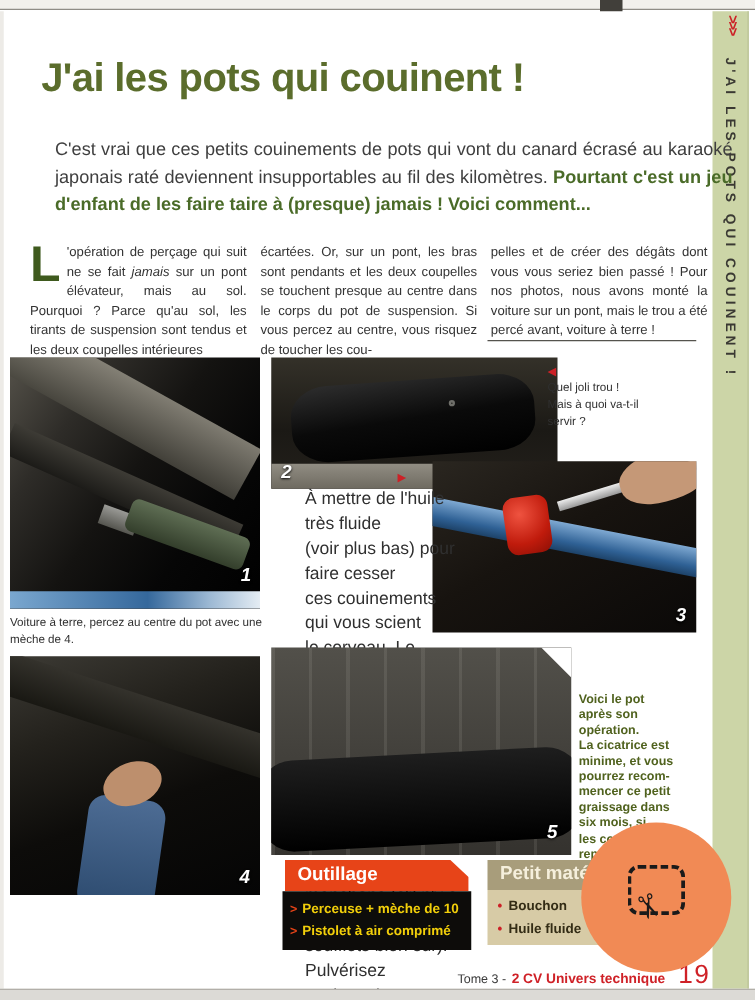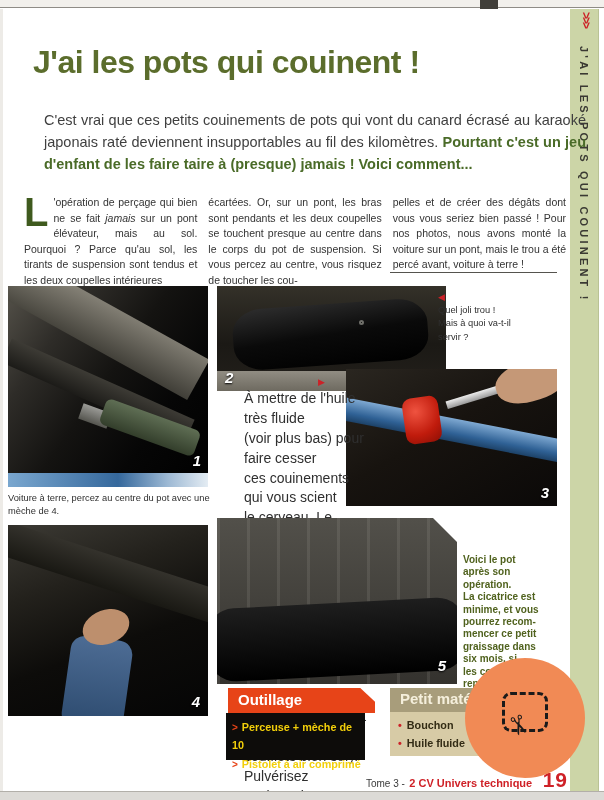--- a/index.html
+++ b/index.html
@@ -73,21 +73,21 @@
   .cap2 { left:438px; top:304px; width:100px; font-size:9.3px; line-height:1.45; white-space:pre-line; }
   .cap3-arrow { left:318px; top:377px; color:#cc2127; font-size:9px; }
   .cap3 { left:244px; top:389px; width:124px; font-size:14px; line-height:1.42; white-space:pre-line; }
   .cap4 { left:8px; top:728px; width:218px; font-size:9.3px; line-height:1.45; white-space:pre-line; }
   .cap5 { left:463px; top:533px; width:94px; font-size:10px; line-height:1.24; font-weight:bold; color:#50621e; white-space:pre-line;margin-top:21px; }
 
   
   .toolbox-header { left:228px; top:688px; width:147px; height:25px; background:#e74418;
       clip-path:polygon(0 0, 90% 0, 100% 55%, 100% 100%, 0 100%);
       color:#ffffff; font-weight:bold; font-size:15px; padding:3px 0 0 10px; }
-  .toolbox-body { left:226px; top:713px; width:139px; height:47px; background:#0d0c0a; padding:5px 4px 0 6px; }
+  .toolbox-body { left:226px; top:713px; width:151px; height:47px; background:#0d0c0a; padding:5px 4px 0 6px; }
   .tool-item { font-size:10.8px; font-weight:bold; color:#f2cf0a; line-height:1.7; }
   .tool-bullet { color:#e74418; margin-right:4px; font-size:10px; }
 
   .matbox-header { left:390px; top:688px; width:170px; height:24px; background:#a89d7b;
       color:#f5efdc; font-weight:bold; font-size:15px; padding:2px 0 0 10px; }
   .matbox-body { left:390px; top:712px; width:170px; height:44px; background:#d7cba6; padding:4px 0 0 8px; }
   .mat-item { font-size:10.8px; font-weight:bold; color:#332c15; line-height:1.7; }
   .mat-bullet { color:#cc2127; margin-right:5px; }
 
   
@@ -95,21 +95,21 @@
       background:#f18a55; z-index:8; }
   .cut-frame { position:absolute; left:37px; top:34px; width:46px; height:40px;
       border:3px dashed #1a1a1a; border-radius:9px; }
   .cut-scissors { position:absolute; left:42px; top:52px; font-size:26px; color:#1a1a1a;
       transform:rotate(70deg); }
 
   
   .footer { left:300px; top:768px; width:268px; text-align:right; z-index:3; }
   .f-tome { font-size:10px; color:#3a3a3a; }
   .f-mag { font-size:11px; font-weight:bold; color:#cf2127; }
-  .f-page { font-size:21px; font-weight:bold; color:#cf2127; letter-spacing:1px; margin-left:6px; }
+  .f-page { font-size:21px; font-weight:normal; color:#cf2127; letter-spacing:1px; margin-left:6px; }
 </style>
 </head>
 <body>
 
 <div class="page">
 
   <div class="abs edge-top"></div>
   <div class="abs top-tab"></div>
   <div class="abs edge-left"></div>
 
@@ -120,21 +120,21 @@
 
   <h1 class="abs title">J'ai les pots qui couinent !</h1>
 
   <p class="abs intro">
     <span>C'est vrai que ces petits couinements de pots qui vont du canard écrasé au karaoké japonais raté deviennent insupportables au fil des kilomètres.</span>
     <span class="intro-bold">Pourtant c'est un jeu d'enfant de les faire taire à (presque) jamais ! Voici comment...</span>
   </p>
 
   <div class="abs cols">
     <div class="col">
-      <span class="dropcap">L</span><span>'opération de perçage qui bien ne se fait </span><i>jamais</i><span> sur un pont élévateur, mais au sol. Pourquoi ? Parce qu'au sol, les tirants de suspension sont tendus et les deux coupelles intérieures</span>
+      <span class="dropcap">L</span><span>'opération de perçage qui suit ne se fait </span><i>jamais</i><span> sur un pont élévateur, mais au sol. Pourquoi ? Parce qu'au sol, les tirants de suspension sont tendus et les deux coupelles intérieures</span>
     </div>
     <div class="col">écartées. Or, sur un pont, les bras sont pendants et les deux coupelles se touchent presque au centre dans le corps du pot de suspension. Si vous percez au centre, vous risquez de toucher les cou-</div>
     <div class="col">pelles et de créer des dégâts dont vous vous seriez bien passé ! Pour nos photos, nous avons monté la voiture sur un pont, mais le trou a été percé avant, voiture à terre !</div>
   </div>
   <div class="abs rule"></div>
 
   <div class="photo p1">
     <div class="p1-beam"></div>
     <div class="p1-beam2"></div>
     <div class="p1-chuck"></div>

